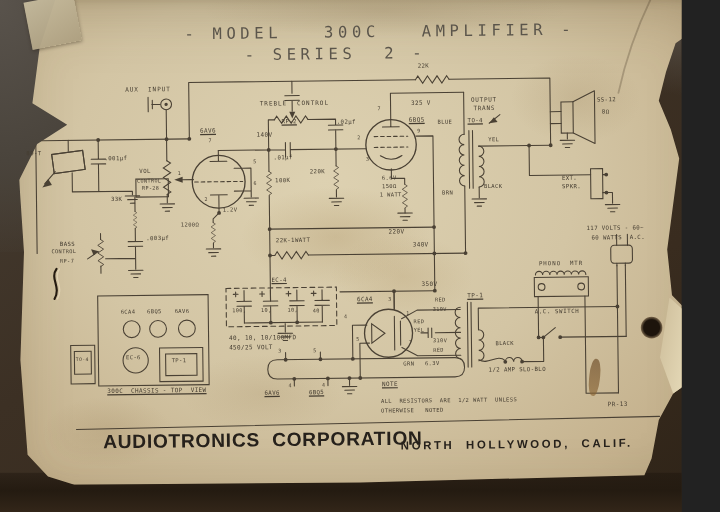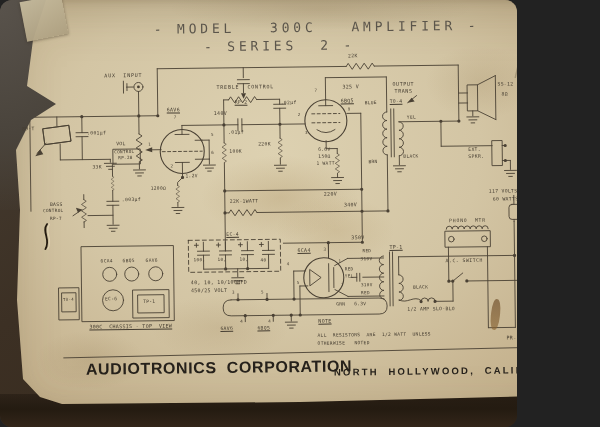--- a/index.html
+++ b/index.html
@@ -1,18 +1,18 @@
 <!DOCTYPE html>
 <html style="--paper: #d3c5a4; --ink: #4a4134; --text: #453d31; --title-text: #5b554b; --footer-text: #26211b; --background-brown: #392c1f; --background-gray: #4e4840; --hole-dark: #1d140c;"><head>
 <meta charset="utf-8">
 <style>
   html,body{margin:0;padding:0;background:#222;}
-  .scene{position:relative;width:517px;height:427px;overflow:hidden;
+  .scene{position:relative;width:568px;height:427px;overflow:hidden;
     background:linear-gradient(150deg,#4e4840 0%,#43392e 18%,#3c3024 45%,#392c1f 70%,#2f2418 100%);
-    font-family:"DejaVu Sans Mono",monospace;border-radius:12px;}
+    font-family:"DejaVu Sans Mono",monospace;}
   .corner-tl{position:absolute;left:0;top:0;width:150px;height:210px;
     background:radial-gradient(ellipse at 0% 0%,#59534c 0%,#4a443c 45%,rgba(58,46,34,0) 75%);}
   .corner-tr{position:absolute;right:0;top:0;width:70px;height:80px;
     background:radial-gradient(ellipse at 100% 0%,#5c564e 0%,rgba(58,46,34,0) 70%);}
   .bottom-strip{position:absolute;left:0;top:394px;width:600px;height:33px;
     background:linear-gradient(180deg,rgba(22,15,9,.35),#241b11 45%,#332619 100%);}
   .paper{position:absolute;left:0;top:0;width:600px;height:427px;
     background:radial-gradient(ellipse at 45% 35%,#ddd1b1 0%,#d3c5a4 45%,#c5b28e 78%,#b2a07c 100%);
     clip-path:polygon(46px 0px,574px 0px,583px 22px,563px 36px,555px 60px,549px 84px,559px 108px,566px 132px,561px 170px,556px 208px,560px 246px,587px 274px,592px 306px,561px 328px,549px 350px,543px 382px,537px 396px,300px 402px,62px 404px,40px 397px,23px 379px,17px 300px,20px 210px,16px 150px,31px 120px,56px 104px,27px 86px,33px 40px);
     box-shadow:inset 0 0 55px rgba(95,75,45,.38), inset 0 0 8px rgba(90,70,40,.25);}

